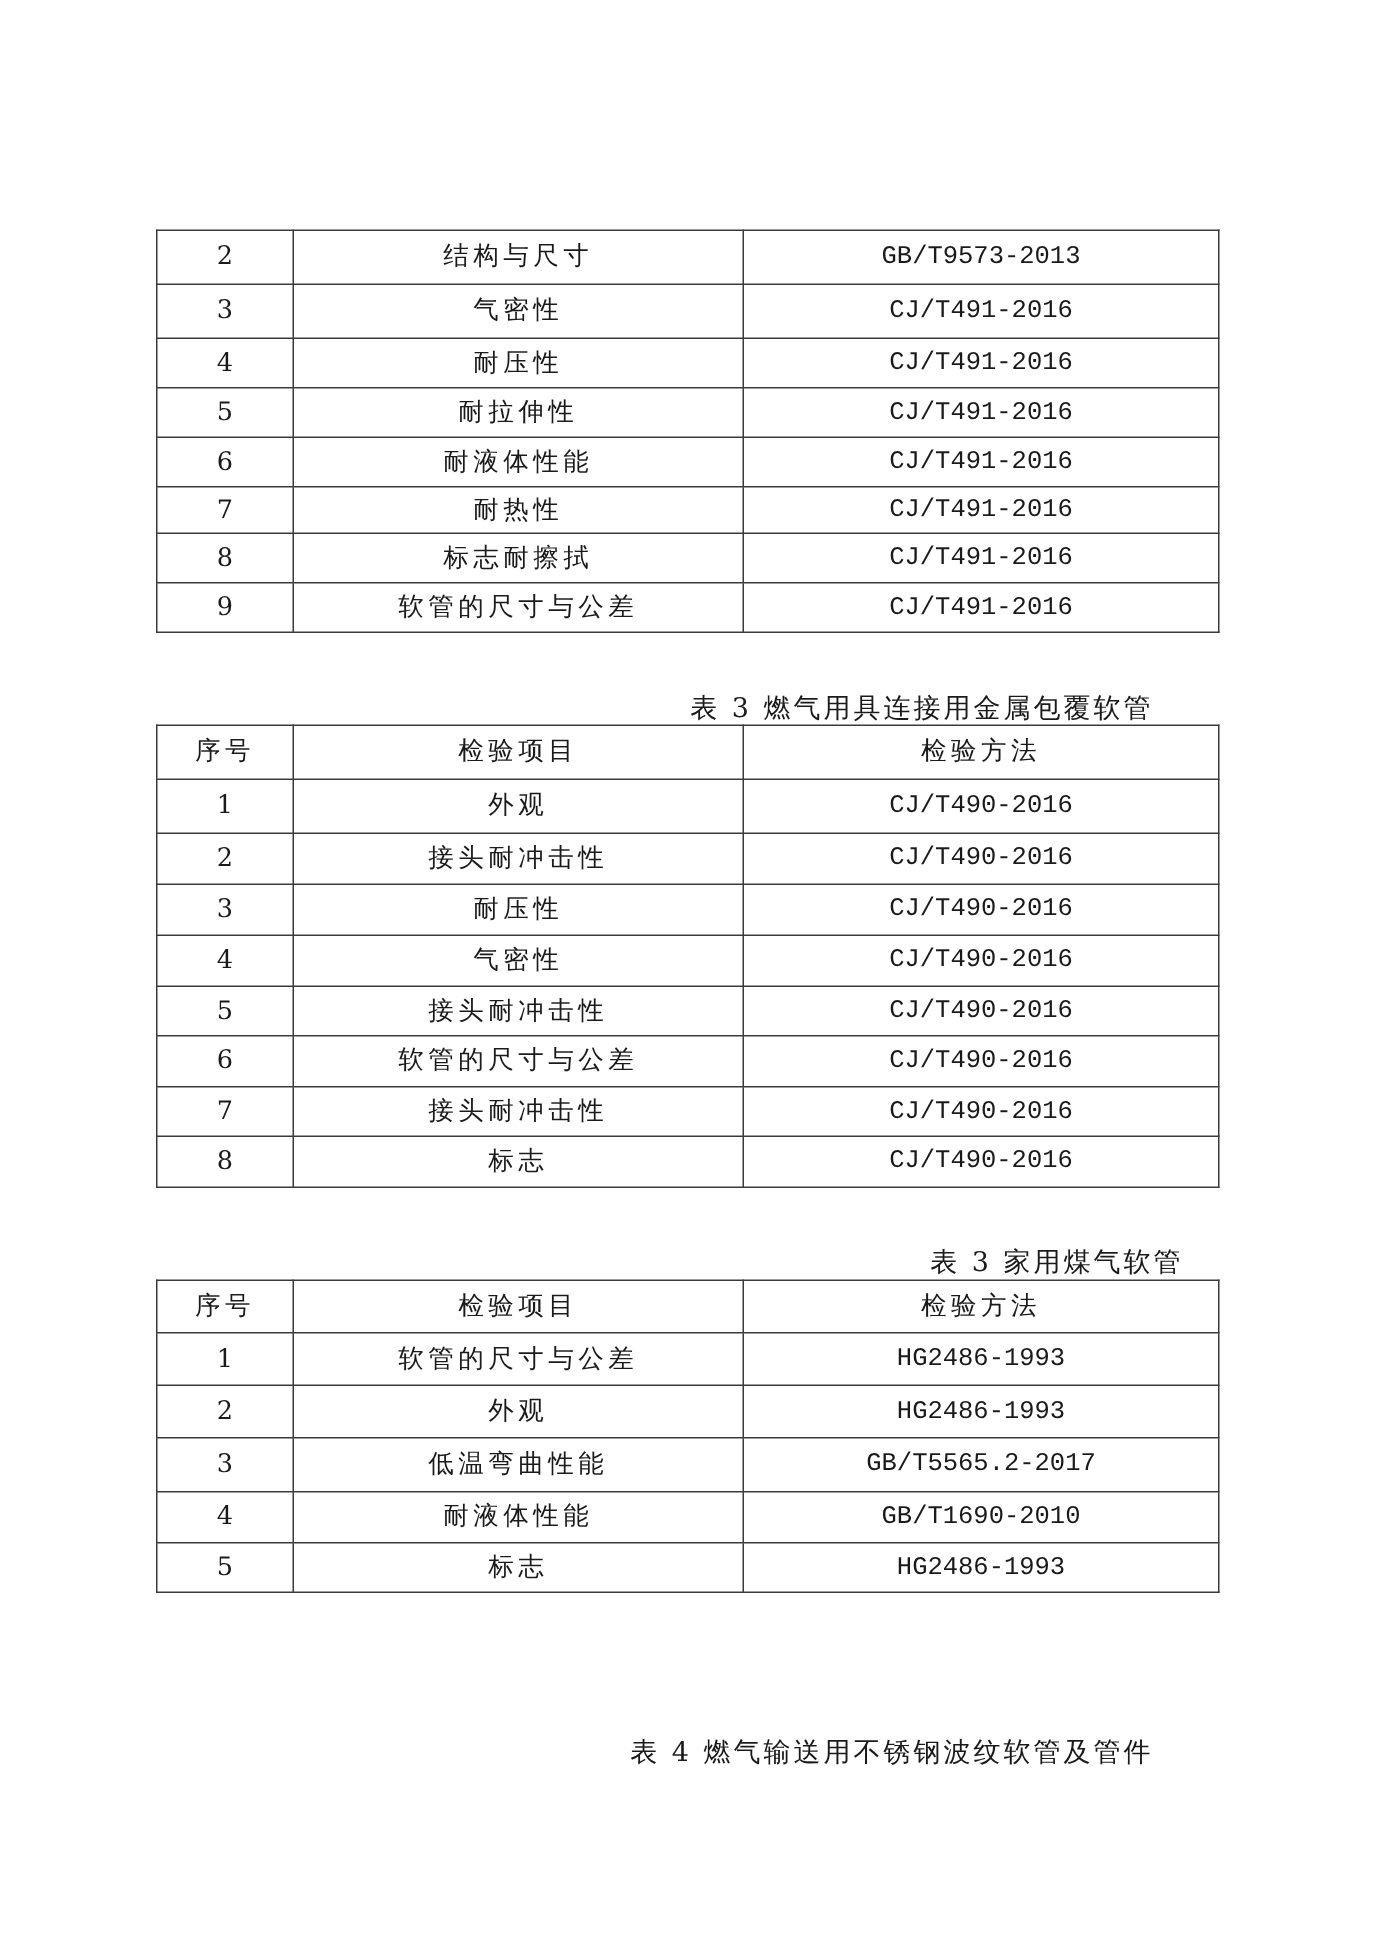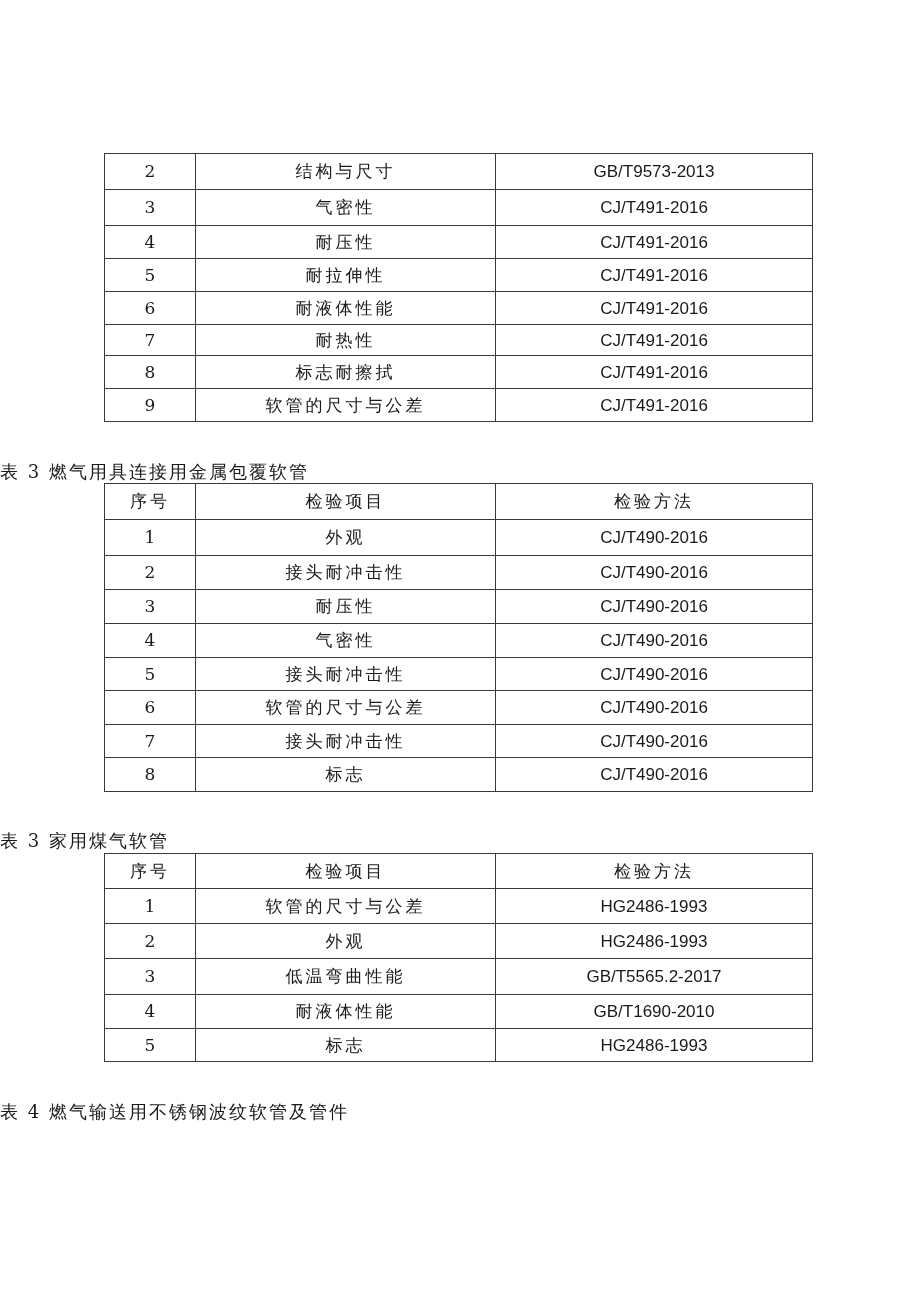--- a/index.html
+++ b/index.html
@@ -4,22 +4,22 @@
 <style>
   html, body { margin: 0; padding: 0; background: #ffffff; }
   body { width: 920px; height: 1301px; position: relative; overflow: hidden;
          font-family: "DejaVu Serif", "Liberation Serif", serif; color: #1a1a1a; }
   .tbl { position: absolute; left: 104px; width: 708px; border-collapse: collapse; table-layout: fixed; }
   .tbl td { border: 1px solid #3a3a3a; text-align: center; padding: 0; font-size: 17px; line-height: 1; }
   .tbl col.c1 { width: 91px; }
   .tbl col.c2 { width: 300px; }
   .tbl col.c3 { width: 317px; }
   .cn { letter-spacing: 3px; }
-  .mono { font-family: Liberation Sans, sans-serif; font-size: 18px; }
-  .caption { position: absolute; left: 0; width: 769px; text-align: left; font-size: 18px; letter-spacing: 2px; }
+  .mono { font-family: Liberation Mono, monospace; font-size: 18px; }
+  .caption { position: absolute; left: 0; width: 769px; text-align: right; font-size: 18px; letter-spacing: 2px; }
 </style>
 </head>
 <body>
 
 <table class="tbl" style="top:153px;">
   <colgroup>
       <col class="c1">
       <col class="c2">
       <col class="c3">
     </colgroup>
@@ -117,21 +117,21 @@
     <td class="mono">CJ/T490-2016</td>
   </tr>
   <tr style="height:34px">
     <td>8</td>
     <td class="cn">标志</td>
     <td class="mono">CJ/T490-2016</td>
   </tr>
 </tbody>
   </table>
 
-<div class="caption" style="top:829px;">表 3 家用煤气软管</div>
+<div class="caption" style="top:829px;padding-left:20px;">表 3 家用煤气软管</div>
 
 <table class="tbl" style="top:853px;">
   <colgroup>
       <col class="c1">
       <col class="c2">
       <col class="c3">
     </colgroup>
   <tbody>
       <tr style="height:35px">
     <td class="cn">序号</td>
@@ -159,13 +159,13 @@
     <td class="mono">GB/T1690-2010</td>
   </tr>
   <tr style="height:33px">
     <td>5</td>
     <td class="cn">标志</td>
     <td class="mono">HG2486-1993</td>
   </tr>
 </tbody>
   </table>
 
-<div class="caption" style="top:1100px;">表 4 燃气输送用不锈钢波纹软管及管件</div>
+<div class="caption" style="top:1156px;">表 4 燃气输送用不锈钢波纹软管及管件</div>
 
 </body></html>

